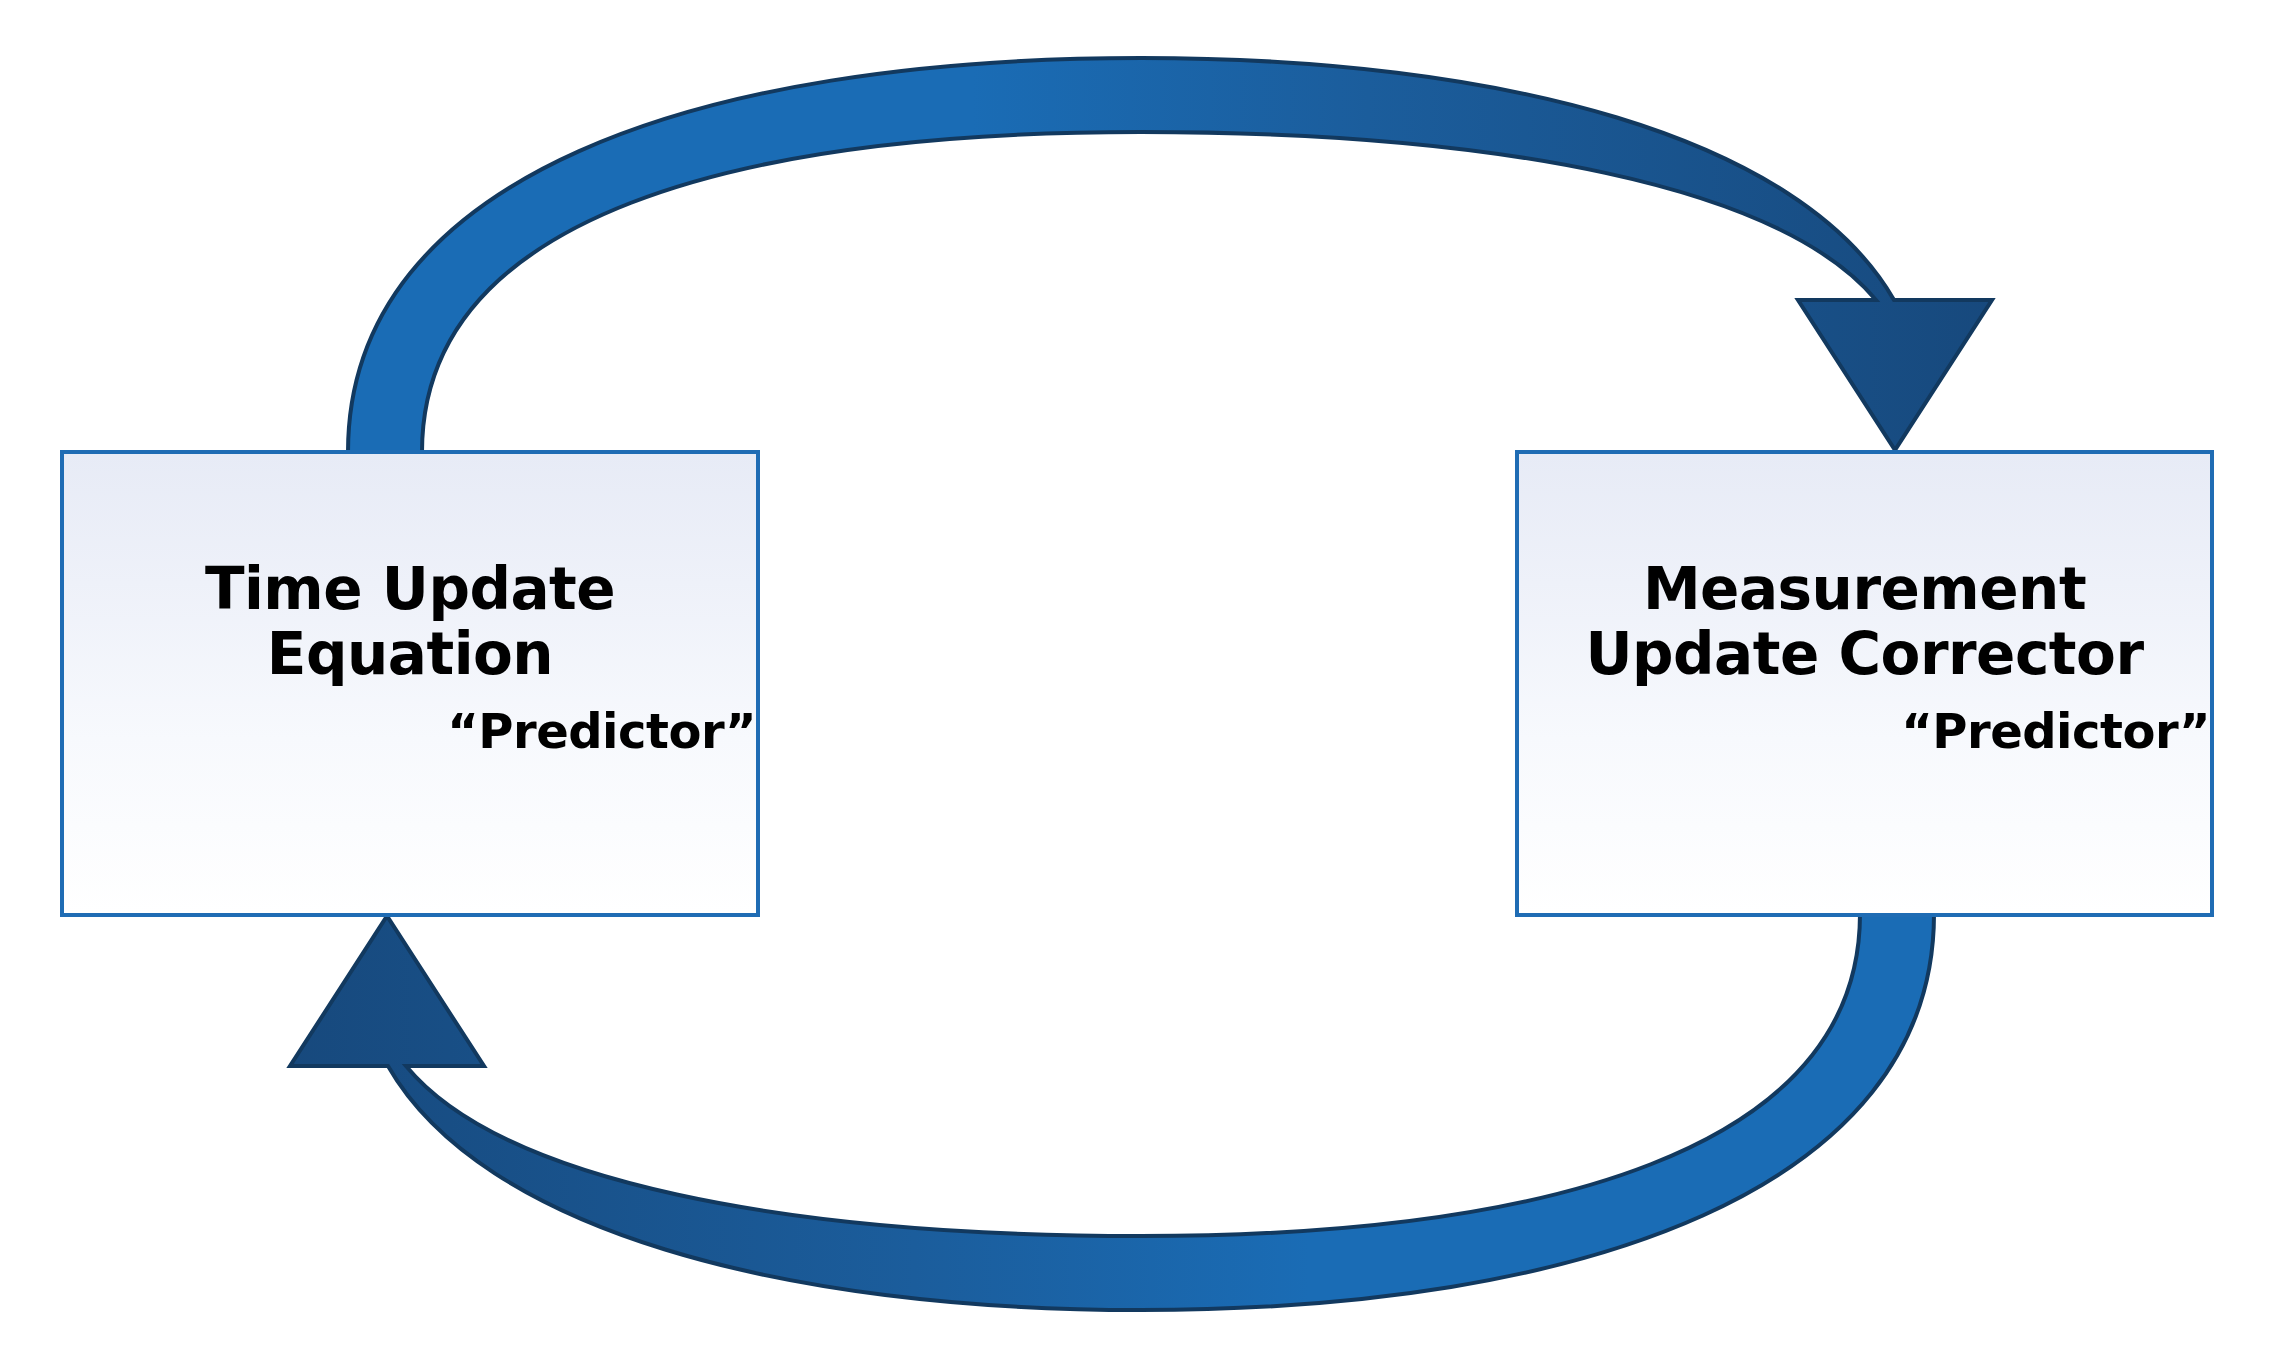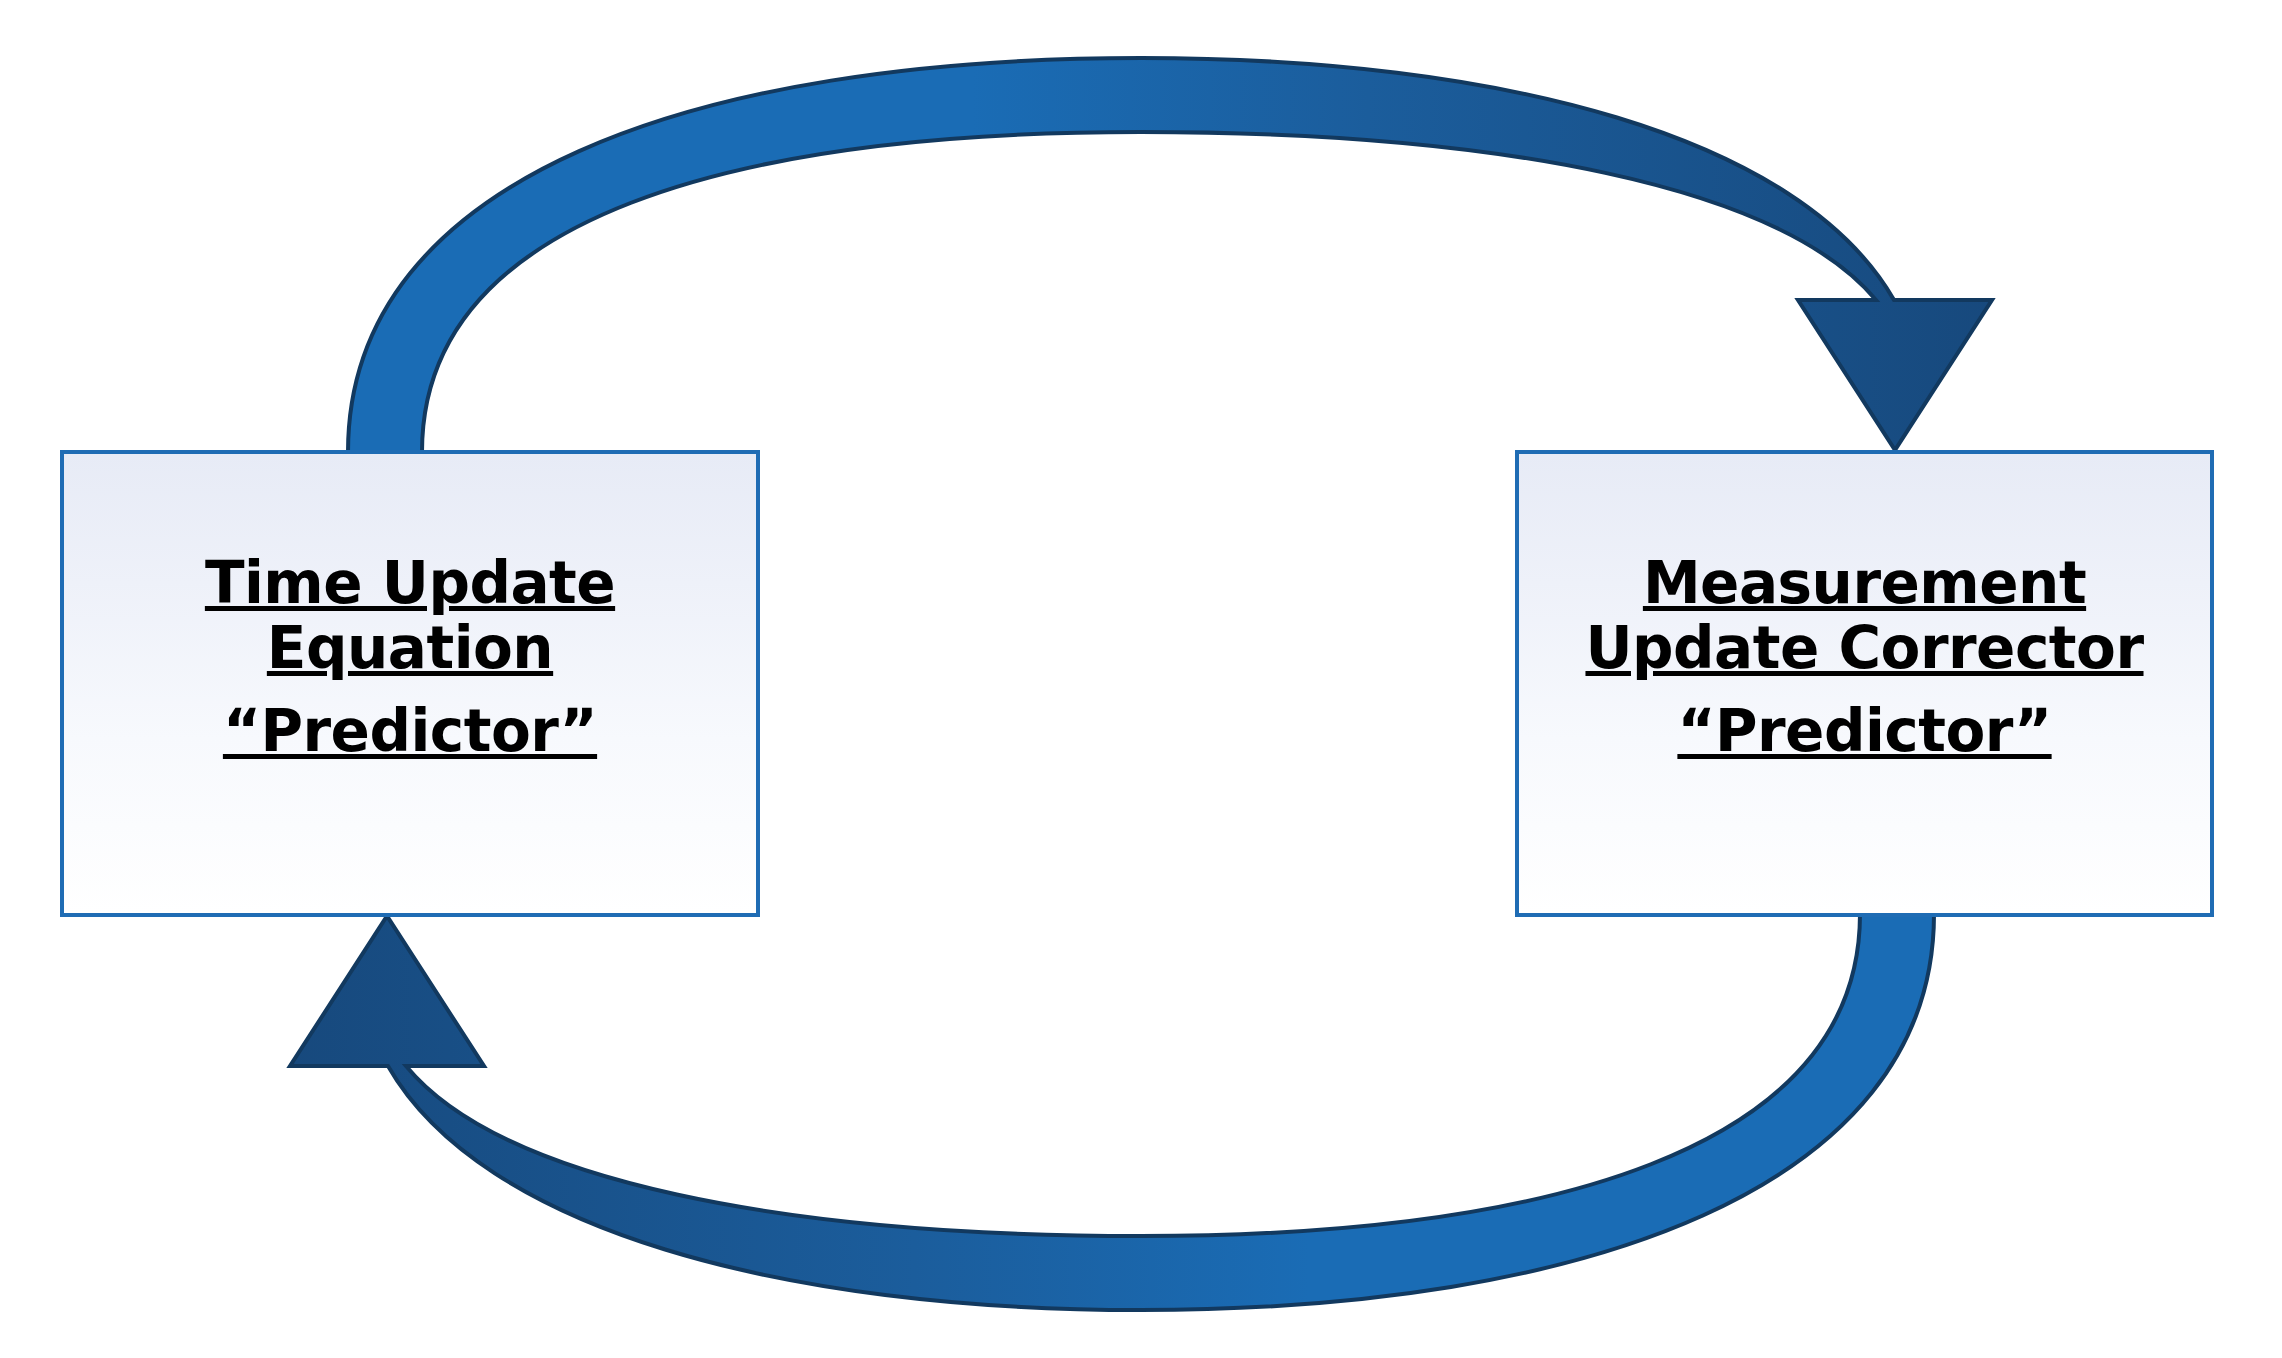--- a/index.html
+++ b/index.html
@@ -46,37 +46,37 @@
     top: 450px;
     width: 699px;
     height: 467px;
   }
   .box-inner {
     width: 100%;
     text-align: center;
     padding: 0 0;
     box-sizing: border-box;
     transform: translateY(-26px);
-    text-decoration: underline;
   }
   .box-title {
     font-size: 58px;
     font-weight: bold;
     line-height: 1.12;
     color: #000000;
     letter-spacing: -0.5px;
     white-space: pre-line;
   }
   .box-subtitle {
-    font-size: 58px;
+    font-size: 48px;
     font-weight: bold;
     line-height: 1.12;
     color: #000000;
     letter-spacing: -0.5px;
     margin-top: 18px;
+    text-align: right;
   }
 </style>
 </head>
 <body>
 
 <div id="canvas">
 
   <svg id="cycle-svg" viewBox="0 0 2282 1358" xmlns="http://www.w3.org/2000/svg">
     <defs>
       <linearGradient id="gradTop" x1="0" y1="0" x2="1" y2="0">

